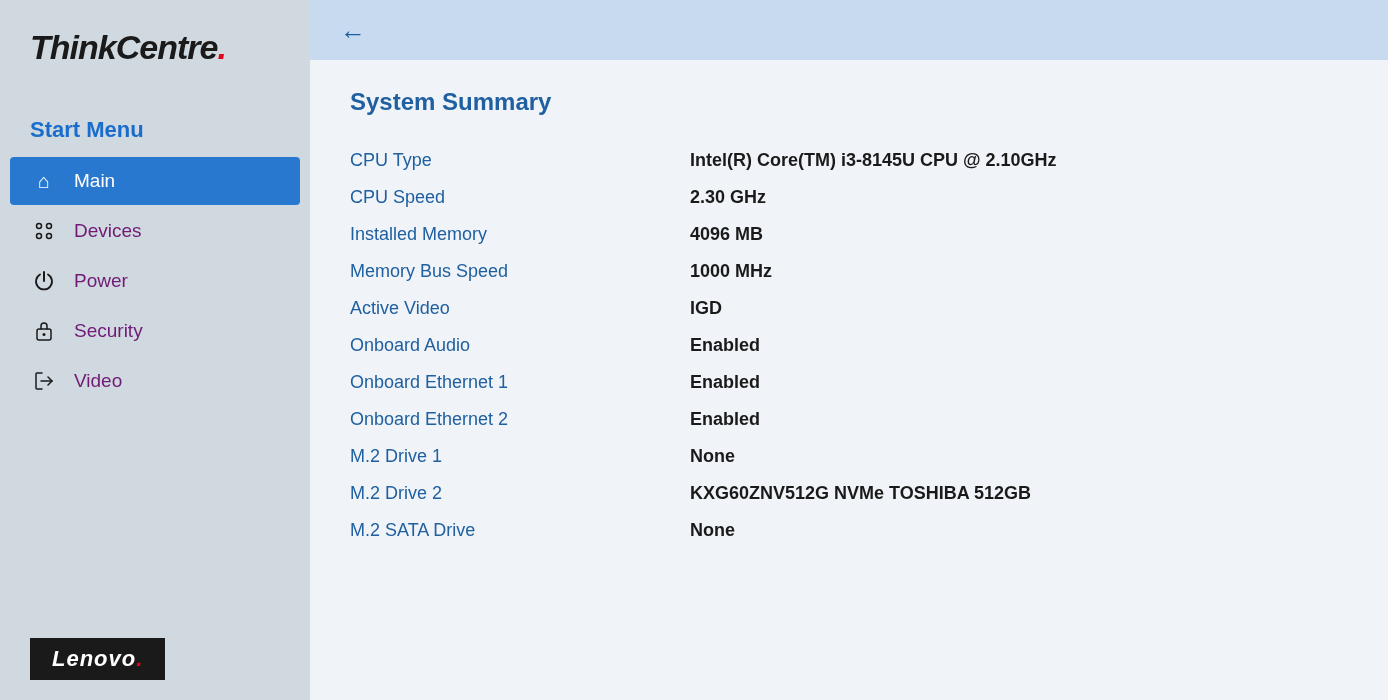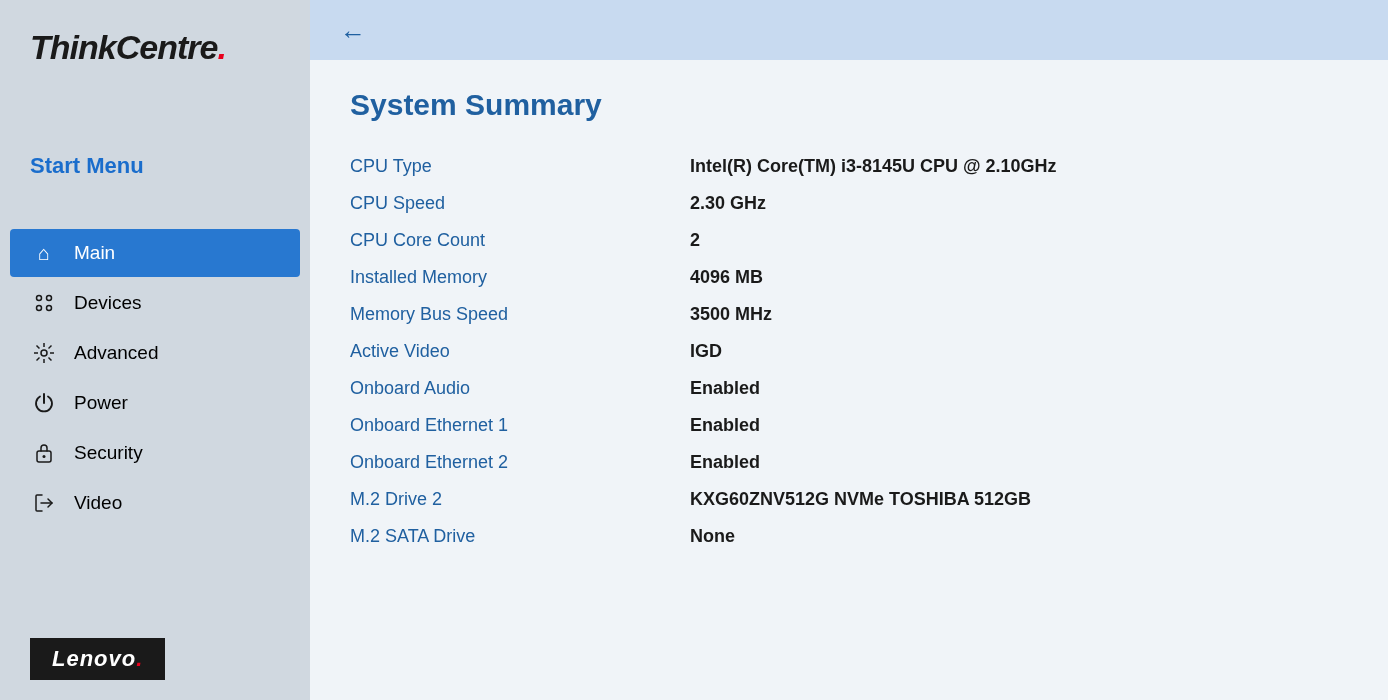--- a/index.html
+++ b/index.html
@@ -15,21 +15,20 @@
 
     
     .sidebar {
       width: 310px;
       min-width: 310px;
       height: 700px;
       background: #d0d8e0;
       display: flex;
       flex-direction: column;
       padding: 0;
-      gap: 36px;
     }
 
     .logo-area {
       padding: 28px 30px 20px 30px;
     }
 
     .logo-thinkcentre {
       font-size: 34px;
       font-weight: 900;
       color: #1a1a1a;
@@ -62,21 +61,21 @@
       flex: 1;
     }
 
     .nav-item {
       display: flex;
       align-items: center;
       padding: 10px 20px;
       border-radius: 4px;
       cursor: pointer;
       font-size: 19px;
-      color: #000000;
+      color: #701a75;
       gap: 16px;
       margin-bottom: 2px;
     }
 
     .nav-item.active {
       background: #2878d0;
       color: #fff;
       border-radius: 4px;
     }
 
@@ -137,21 +136,21 @@
       font-weight: 400;
     }
 
     .content-area {
       padding: 28px 40px 20px 40px;
       flex: 1;
       overflow-y: auto;
     }
 
     .page-title {
-      font-size: 30px;
+      font-size: 24px;
       font-weight: 600;
       color: #2060a0;
       margin-bottom: 26px;
     }
 
     .info-table {
       width: 100%;
       border-collapse: collapse;
     }
 
@@ -196,36 +195,20 @@
           <circle cx="16" cy="6" r="2.5" stroke="#1a1a1a" stroke-width="1.5"></circle>
           <circle cx="6" cy="16" r="2.5" stroke="#1a1a1a" stroke-width="1.5"></circle>
           <circle cx="16" cy="16" r="2.5" stroke="#1a1a1a" stroke-width="1.5"></circle>
         </svg>
       </span>
       <span>Devices</span>
     </li>
     <li class="nav-item">
       <span class="nav-icon">
         <svg width="22" height="22" viewBox="0 0 22 22" fill="none" xmlns="http://www.w3.org/2000/svg">
-          <circle cx="11" cy="11" r="3" stroke="#1a1a1a" stroke-width="1.5"></circle>
-          <line x1="11" y1="1" x2="11" y2="5" stroke="#1a1a1a" stroke-width="1.5"></line>
-          <line x1="11" y1="17" x2="11" y2="21" stroke="#1a1a1a" stroke-width="1.5"></line>
-          <line x1="1" y1="11" x2="5" y2="11" stroke="#1a1a1a" stroke-width="1.5"></line>
-          <line x1="17" y1="11" x2="21" y2="11" stroke="#1a1a1a" stroke-width="1.5"></line>
-          <line x1="3.5" y1="3.5" x2="6.5" y2="6.5" stroke="#1a1a1a" stroke-width="1.5"></line>
-          <line x1="15.5" y1="15.5" x2="18.5" y2="18.5" stroke="#1a1a1a" stroke-width="1.5"></line>
-          <line x1="18.5" y1="3.5" x2="15.5" y2="6.5" stroke="#1a1a1a" stroke-width="1.5"></line>
-          <line x1="6.5" y1="15.5" x2="3.5" y2="18.5" stroke="#1a1a1a" stroke-width="1.5"></line>
-        </svg>
-      </span>
-      <span>Advanced</span>
-    </li>
-    <li class="nav-item">
-      <span class="nav-icon">
-        <svg width="22" height="22" viewBox="0 0 22 22" fill="none" xmlns="http://www.w3.org/2000/svg">
           <path d="M11 2 L11 11" stroke="#1a1a1a" stroke-width="2" stroke-linecap="round"></path>
           <path d="M7 4.5 A8 8 0 1 0 15 4.5" stroke="#1a1a1a" stroke-width="1.8" fill="none" stroke-linecap="round"></path>
         </svg>
       </span>
       <span>Power</span>
     </li>
     <li class="nav-item">
       <span class="nav-icon">
         <svg width="20" height="22" viewBox="0 0 20 22" fill="none" xmlns="http://www.w3.org/2000/svg">
           <rect x="3" y="9" width="14" height="11" rx="2" stroke="#1a1a1a" stroke-width="1.5"></rect>
@@ -266,48 +249,48 @@
       <tbody id="info-table-body">
       <tr>
             <td>CPU Type</td>
             <td>Intel(R) Core(TM) i3-8145U CPU @ 2.10GHz</td>
           </tr>
           <tr>
             <td>CPU Speed</td>
             <td>2.30 GHz</td>
           </tr>
           <tr>
-            <td>CPU Core Count</td>
-            <td>2</td>
-          </tr>
-          <tr>
             <td>Installed Memory</td>
             <td>4096 MB</td>
           </tr>
           <tr>
             <td>Memory Bus Speed</td>
-            <td>3500 MHz</td>
+            <td>1000 MHz</td>
           </tr>
           <tr>
             <td>Active Video</td>
             <td>IGD</td>
           </tr>
           <tr>
             <td>Onboard Audio</td>
             <td>Enabled</td>
           </tr>
           <tr>
             <td>Onboard Ethernet 1</td>
             <td>Enabled</td>
           </tr>
           <tr>
             <td>Onboard Ethernet 2</td>
             <td>Enabled</td>
           </tr>
           <tr>
+            <td>M.2 Drive 1</td>
+            <td>None</td>
+          </tr>
+          <tr>
             <td>M.2 Drive 2</td>
             <td>KXG60ZNV512G NVMe TOSHIBA 512GB</td>
           </tr>
           <tr>
             <td>M.2 SATA Drive</td>
             <td>None</td>
           </tr>
         </tbody>
     </table>
   </div>

